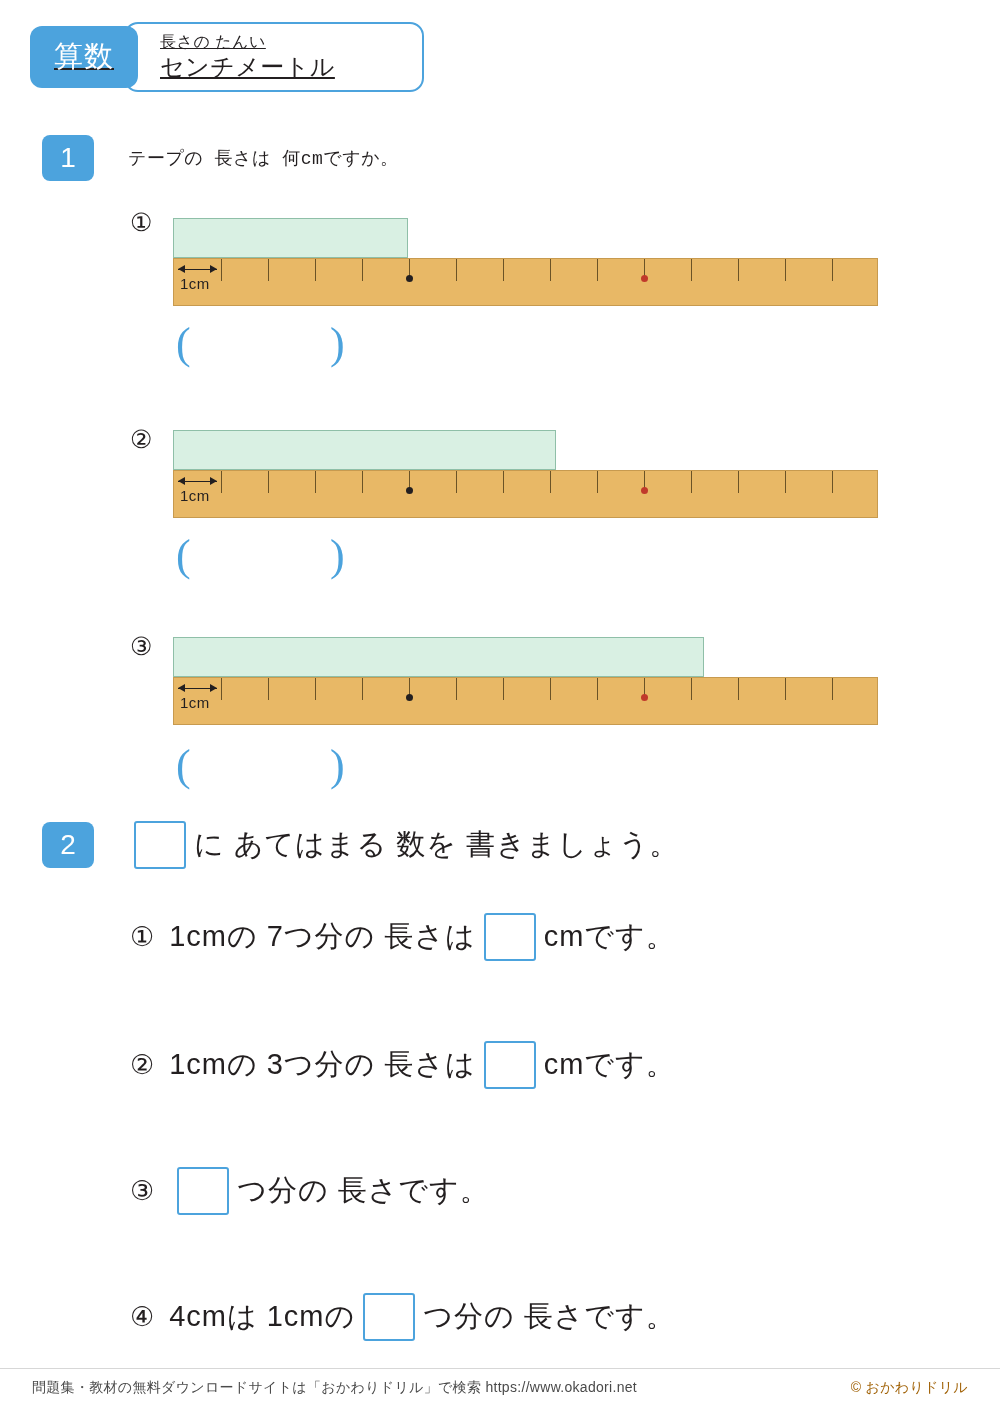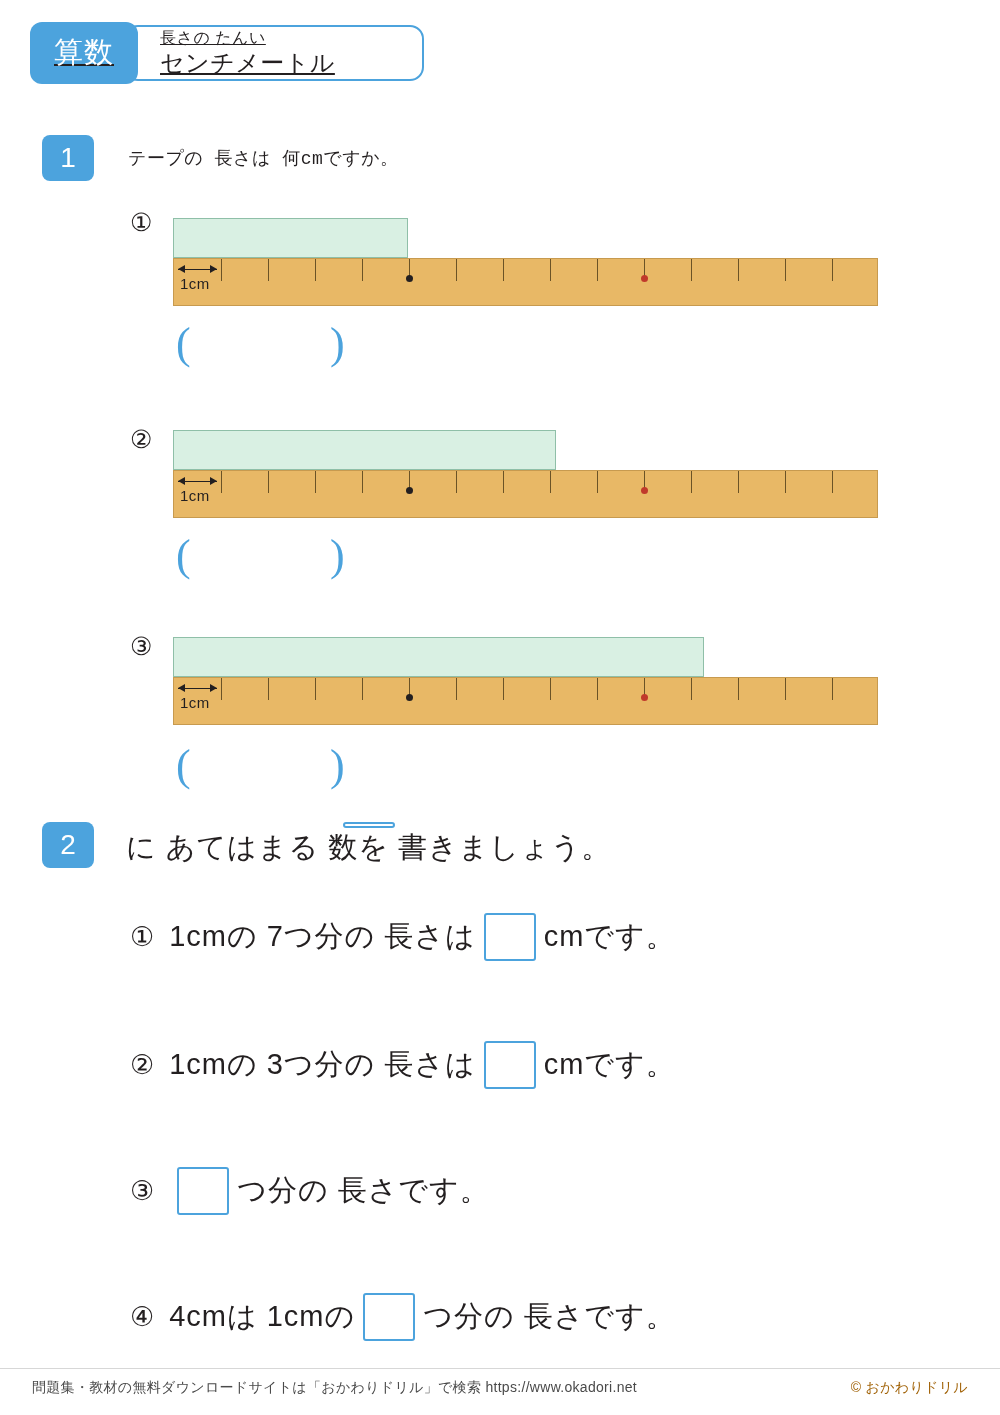--- a/index.html
+++ b/index.html
@@ -33,21 +33,21 @@
     color: #ffffff;
     font-size: 29px;
     display: flex;
     align-items: center;
     justify-content: center;
     letter-spacing: 1px;
     z-index: 2;
   }
   .title-box {
     margin-left: -14px;
-    height: 56px;
+    height: 70px;
     min-width: 300px;
     border: 2px solid #4ca3dd;
     border-radius: 14px;
     background: #ffffff;
     padding: 4px 28px 4px 34px;
     display: flex;
     flex-direction: column;
     justify-content: center;
     box-sizing: border-box;
   }
@@ -188,21 +188,20 @@
     font-size: 27px;
     margin-right: 14px;
   }
   .q2-header {
     position: absolute;
     font-size: 29px;
     letter-spacing: 1px;
     display: flex;
     align-items: center;
     white-space: nowrap;
-    flex-direction: column;
   }
 
   
   .footer-rule {
     position: absolute;
     left: 0;
     right: 0;
     top: 1368px;
     height: 1px;
     background: #d7d7d7;

